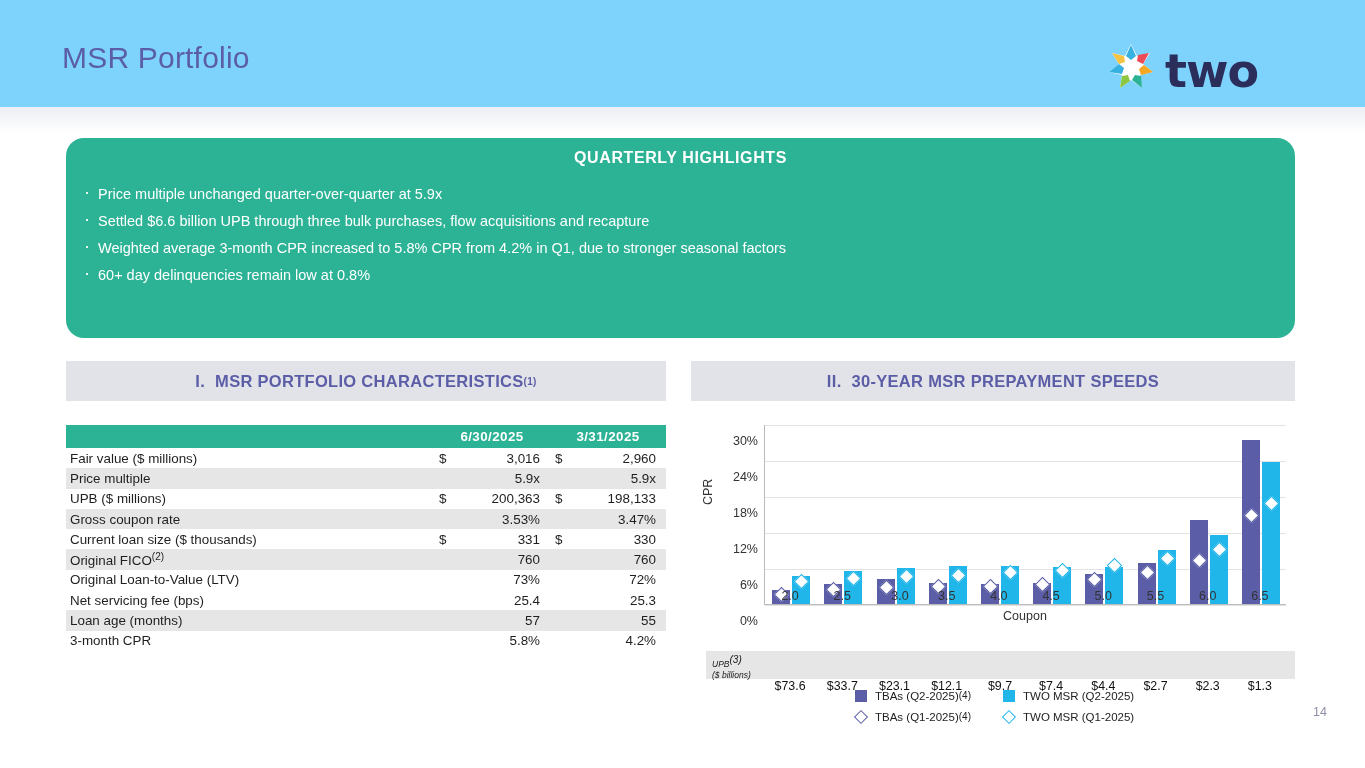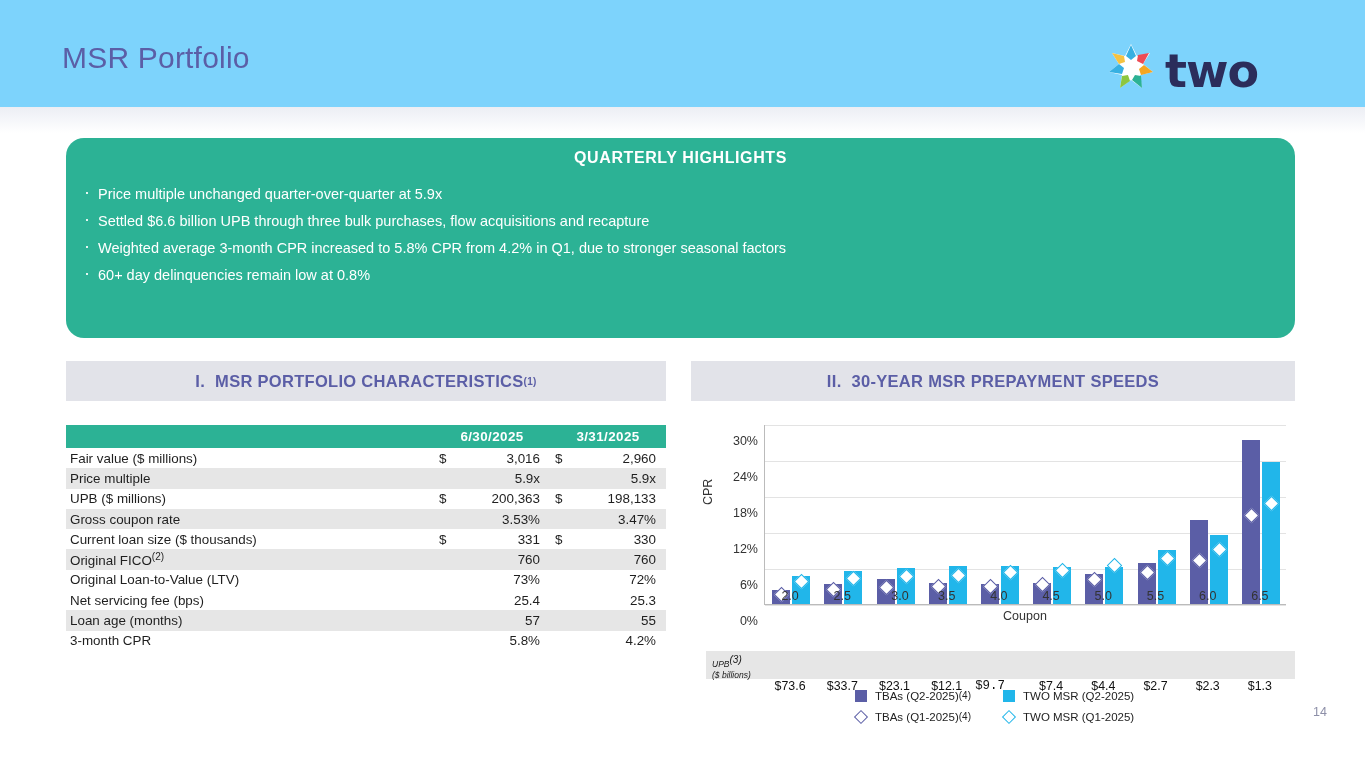--- a/index.html
+++ b/index.html
@@ -326,21 +326,21 @@
 
 <div id="upb-strip">
   <div class="upb-label">
     <span>UPB</span><span class="sup">(3)</span><br>
     <span>($ billions)</span>
   </div>
 <div class="upb-val" style="left: 57.1px;">$73.6</div>
     <div class="upb-val" style="left: 109.3px;">$33.7</div>
     <div class="upb-val" style="left: 161.5px;">$23.1</div>
     <div class="upb-val" style="left: 213.7px;">$12.1</div>
-    <div class="upb-val" style="left: 257px; font-family: Liberation Mono, monospace;">$9.7</div>
+    <div class="upb-val" style="left: 267px;">$9.7</div>
     <div class="upb-val" style="left: 318.1px;">$7.4</div>
     <div class="upb-val" style="left: 370.3px;">$4.4</div>
     <div class="upb-val" style="left: 422.5px;">$2.7</div>
     <div class="upb-val" style="left: 474.7px;">$2.3</div>
     <div class="upb-val" style="left: 526.9px;">$1.3</div>
   </div>
 
 <div id="legend">
   <div class="row">
     <div class="col">

